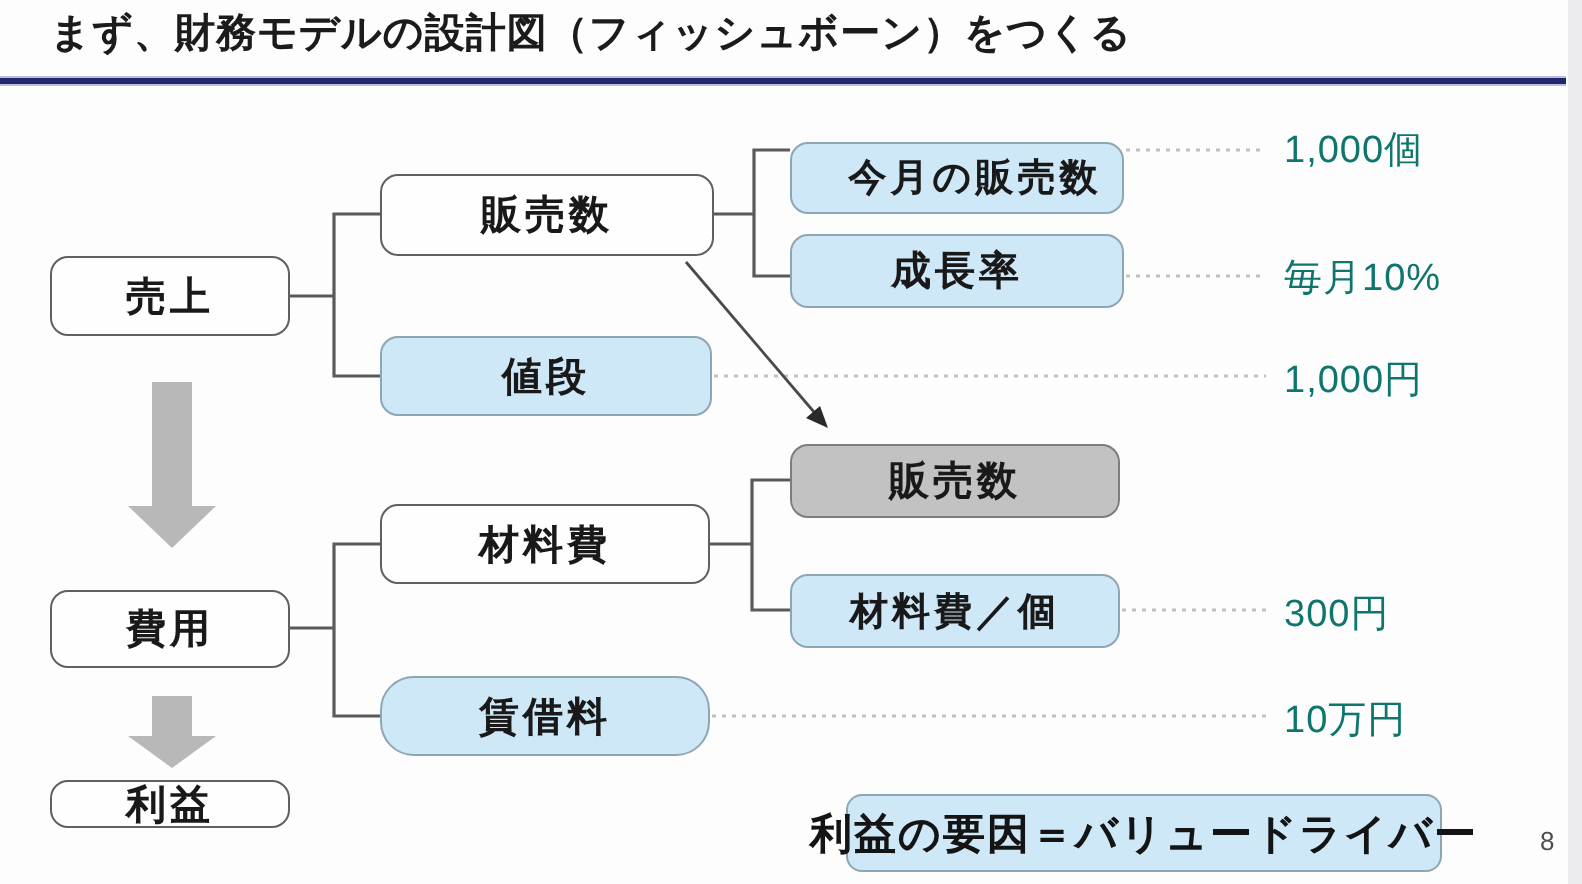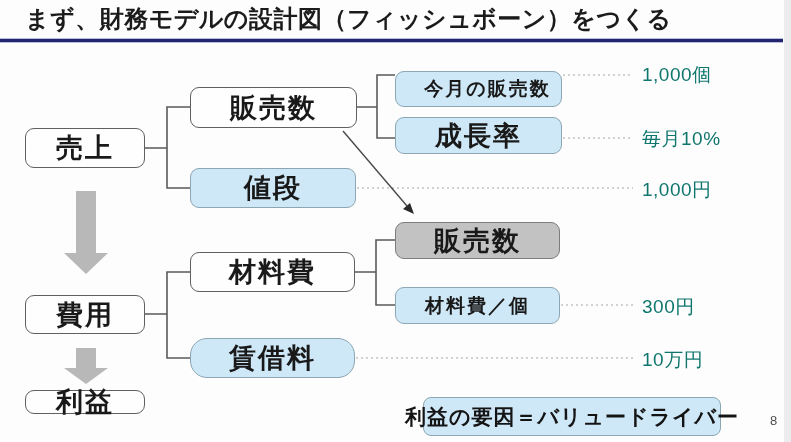--- a/index.html
+++ b/index.html
@@ -5,32 +5,32 @@
   html,body { margin:0; padding:0; background:#ffffff; }
   .slide {
     position:relative; width:791px; height:442px;
     background:#fdfdfd; overflow:hidden;
     font-family:"Liberation Sans", sans-serif;
     color:#1c1c1c;
   }
   .edge-strip { position:absolute; top:0; right:0; width:7px; height:442px; background:#ececef; }
   .title {
     position:absolute; left:25px; top:3px; width:740px;
-    font-size:24px; font-weight:bold; color:#1b1b1b; letter-spacing:0.5px;
+    font-size:20px; font-weight:bold; color:#1b1b1b; letter-spacing:0.5px;
     white-space:nowrap;
   }
   .title-rule {
     position:absolute; left:0; top:39px; width:783px; height:3px;
     background:#23266e;
     box-shadow:0 -1px 0 #b9bedf, 0 1px 0 #b9bedf;
   }
   .box {
     position:absolute; display:flex; align-items:center; justify-content:center;
     border-radius:9px; box-sizing:border-box;
-    font-size:27px; font-weight:600; color:#191919; letter-spacing:2px;
+    font-size:20px; font-weight:600; color:#191919; letter-spacing:2px;
     z-index:3; white-space:nowrap;
   }
   .box.white { background:#fefefe; border:1.6px solid #606060; }
   .box.blue  { background:#cfe8f7; border:1.6px solid #8da6b4; }
   .box.gray  { background:#c2c2c2; border:1.6px solid #7d7d7d; }
   .value {
     position:absolute; z-index:3;
     font-size:19px; color:#0f766e; letter-spacing:0.5px; white-space:nowrap;
   }
   .note-box {

